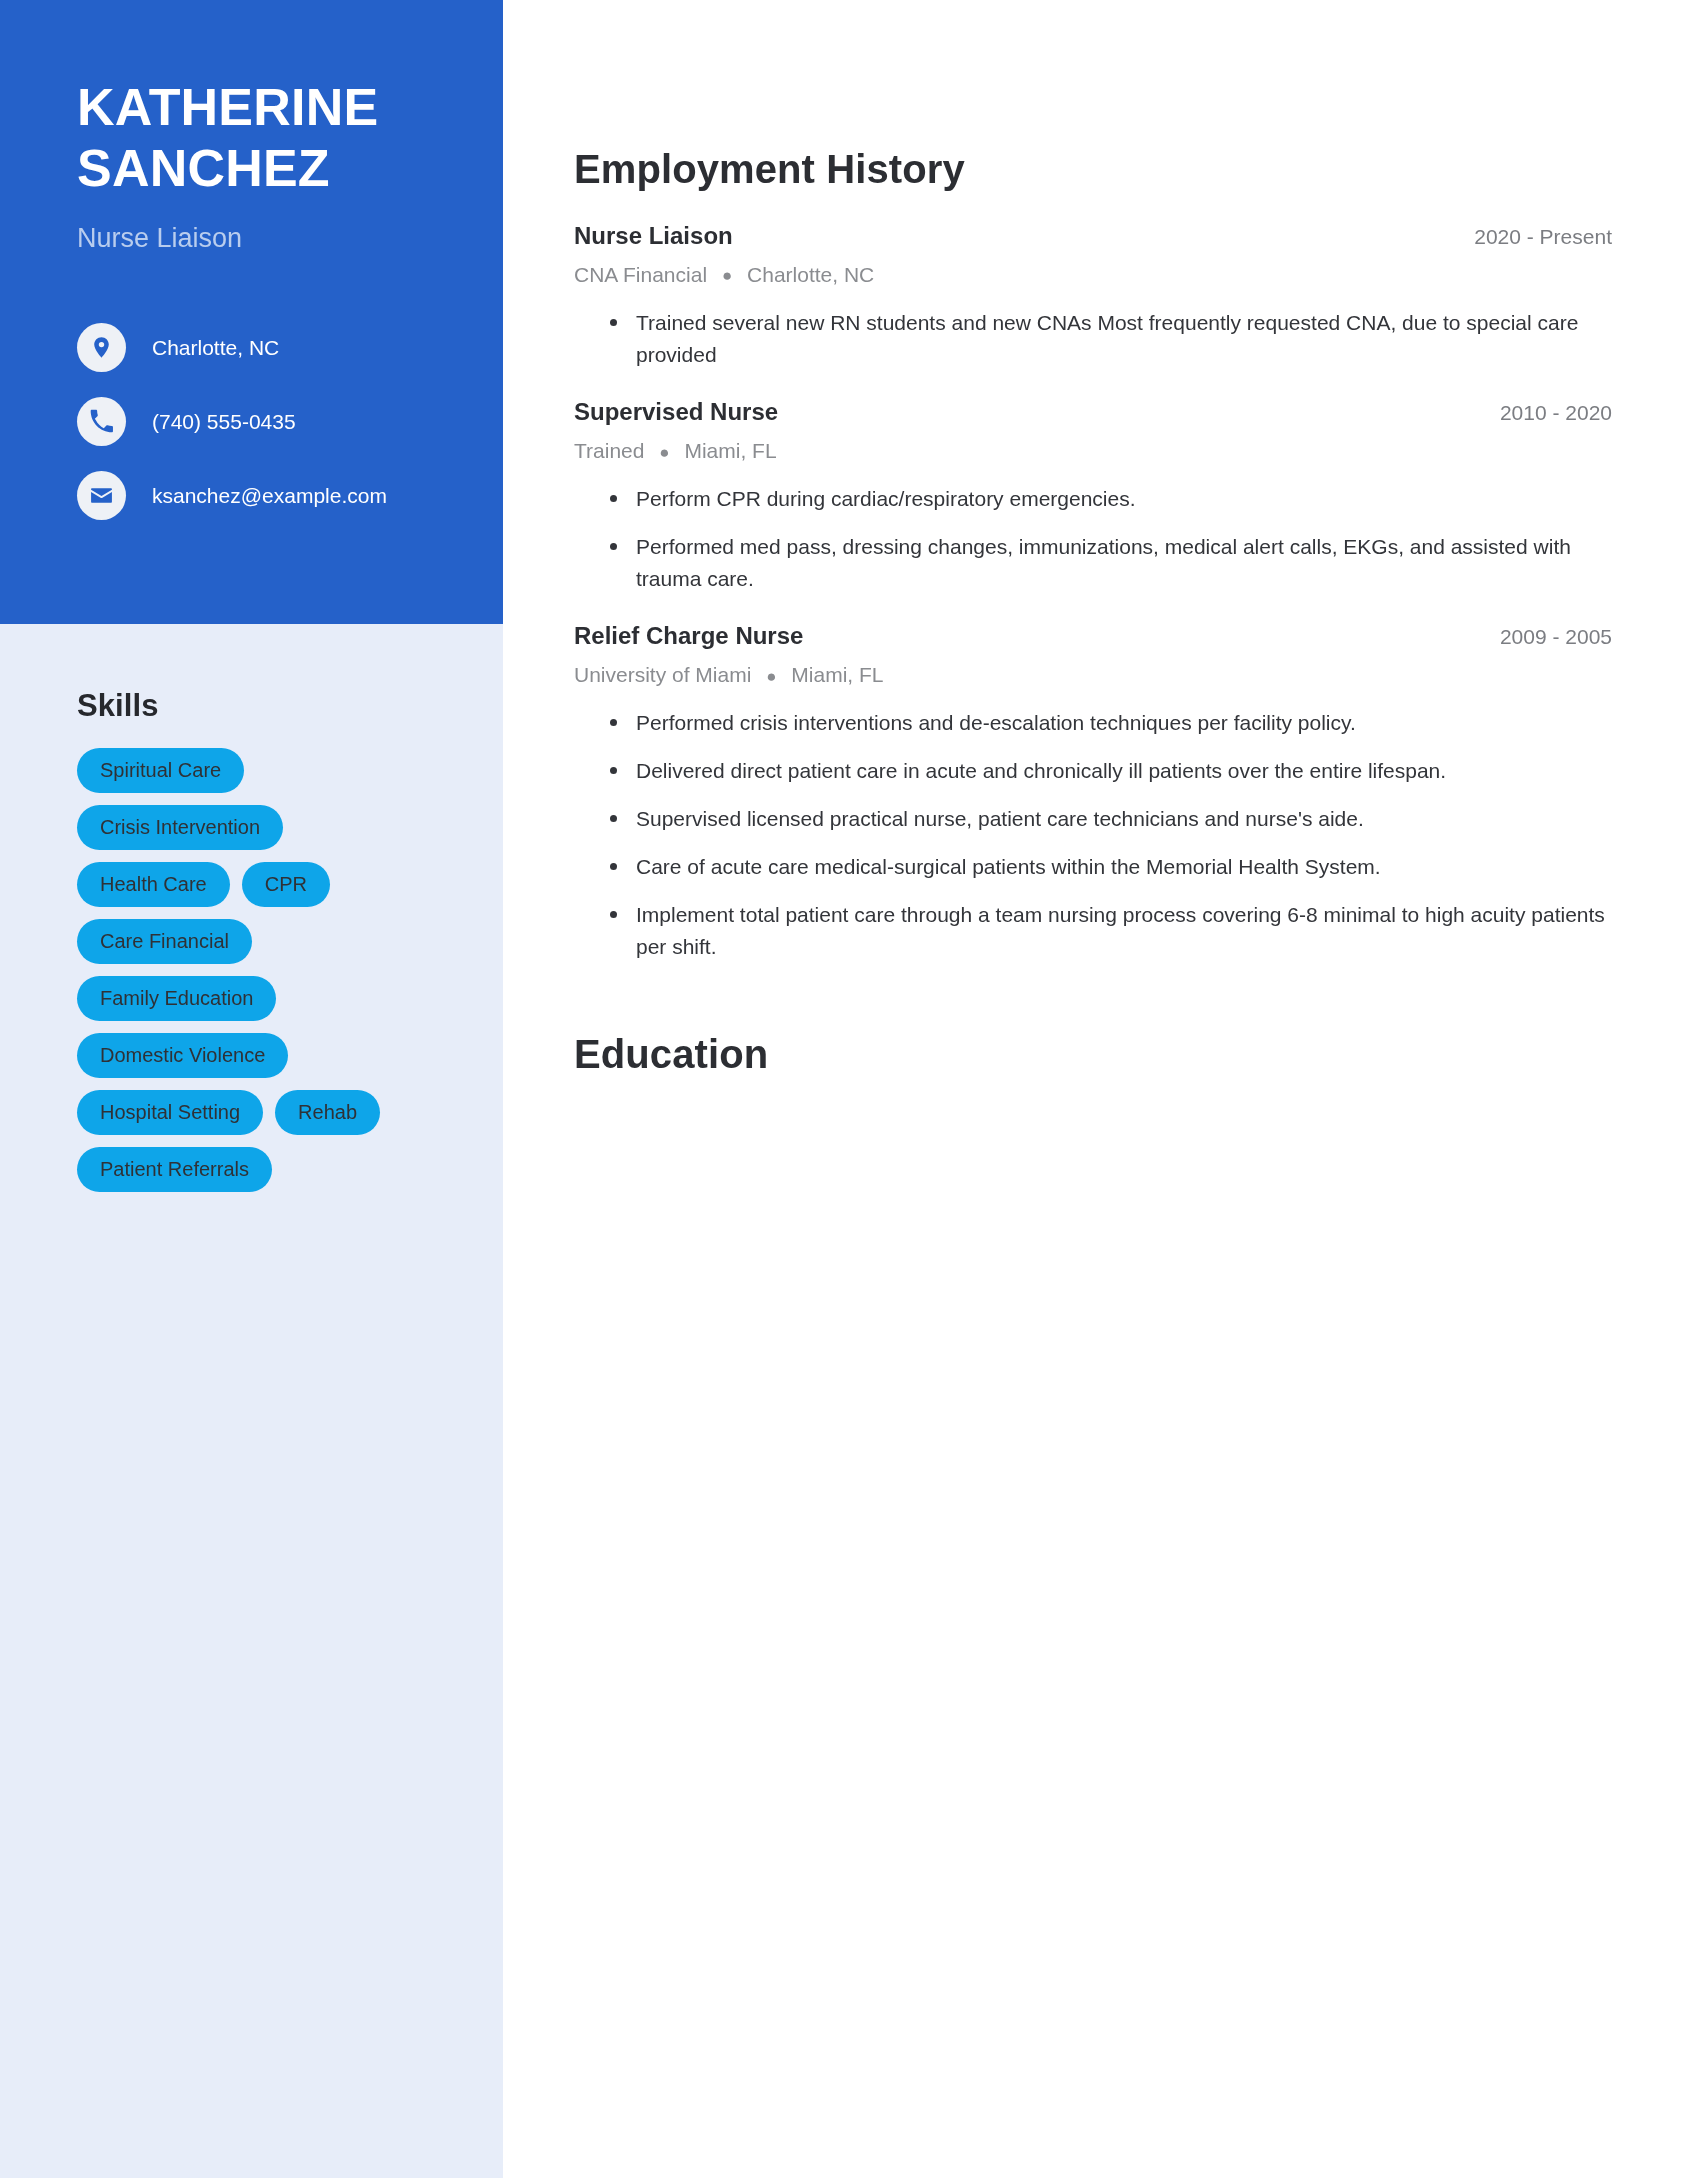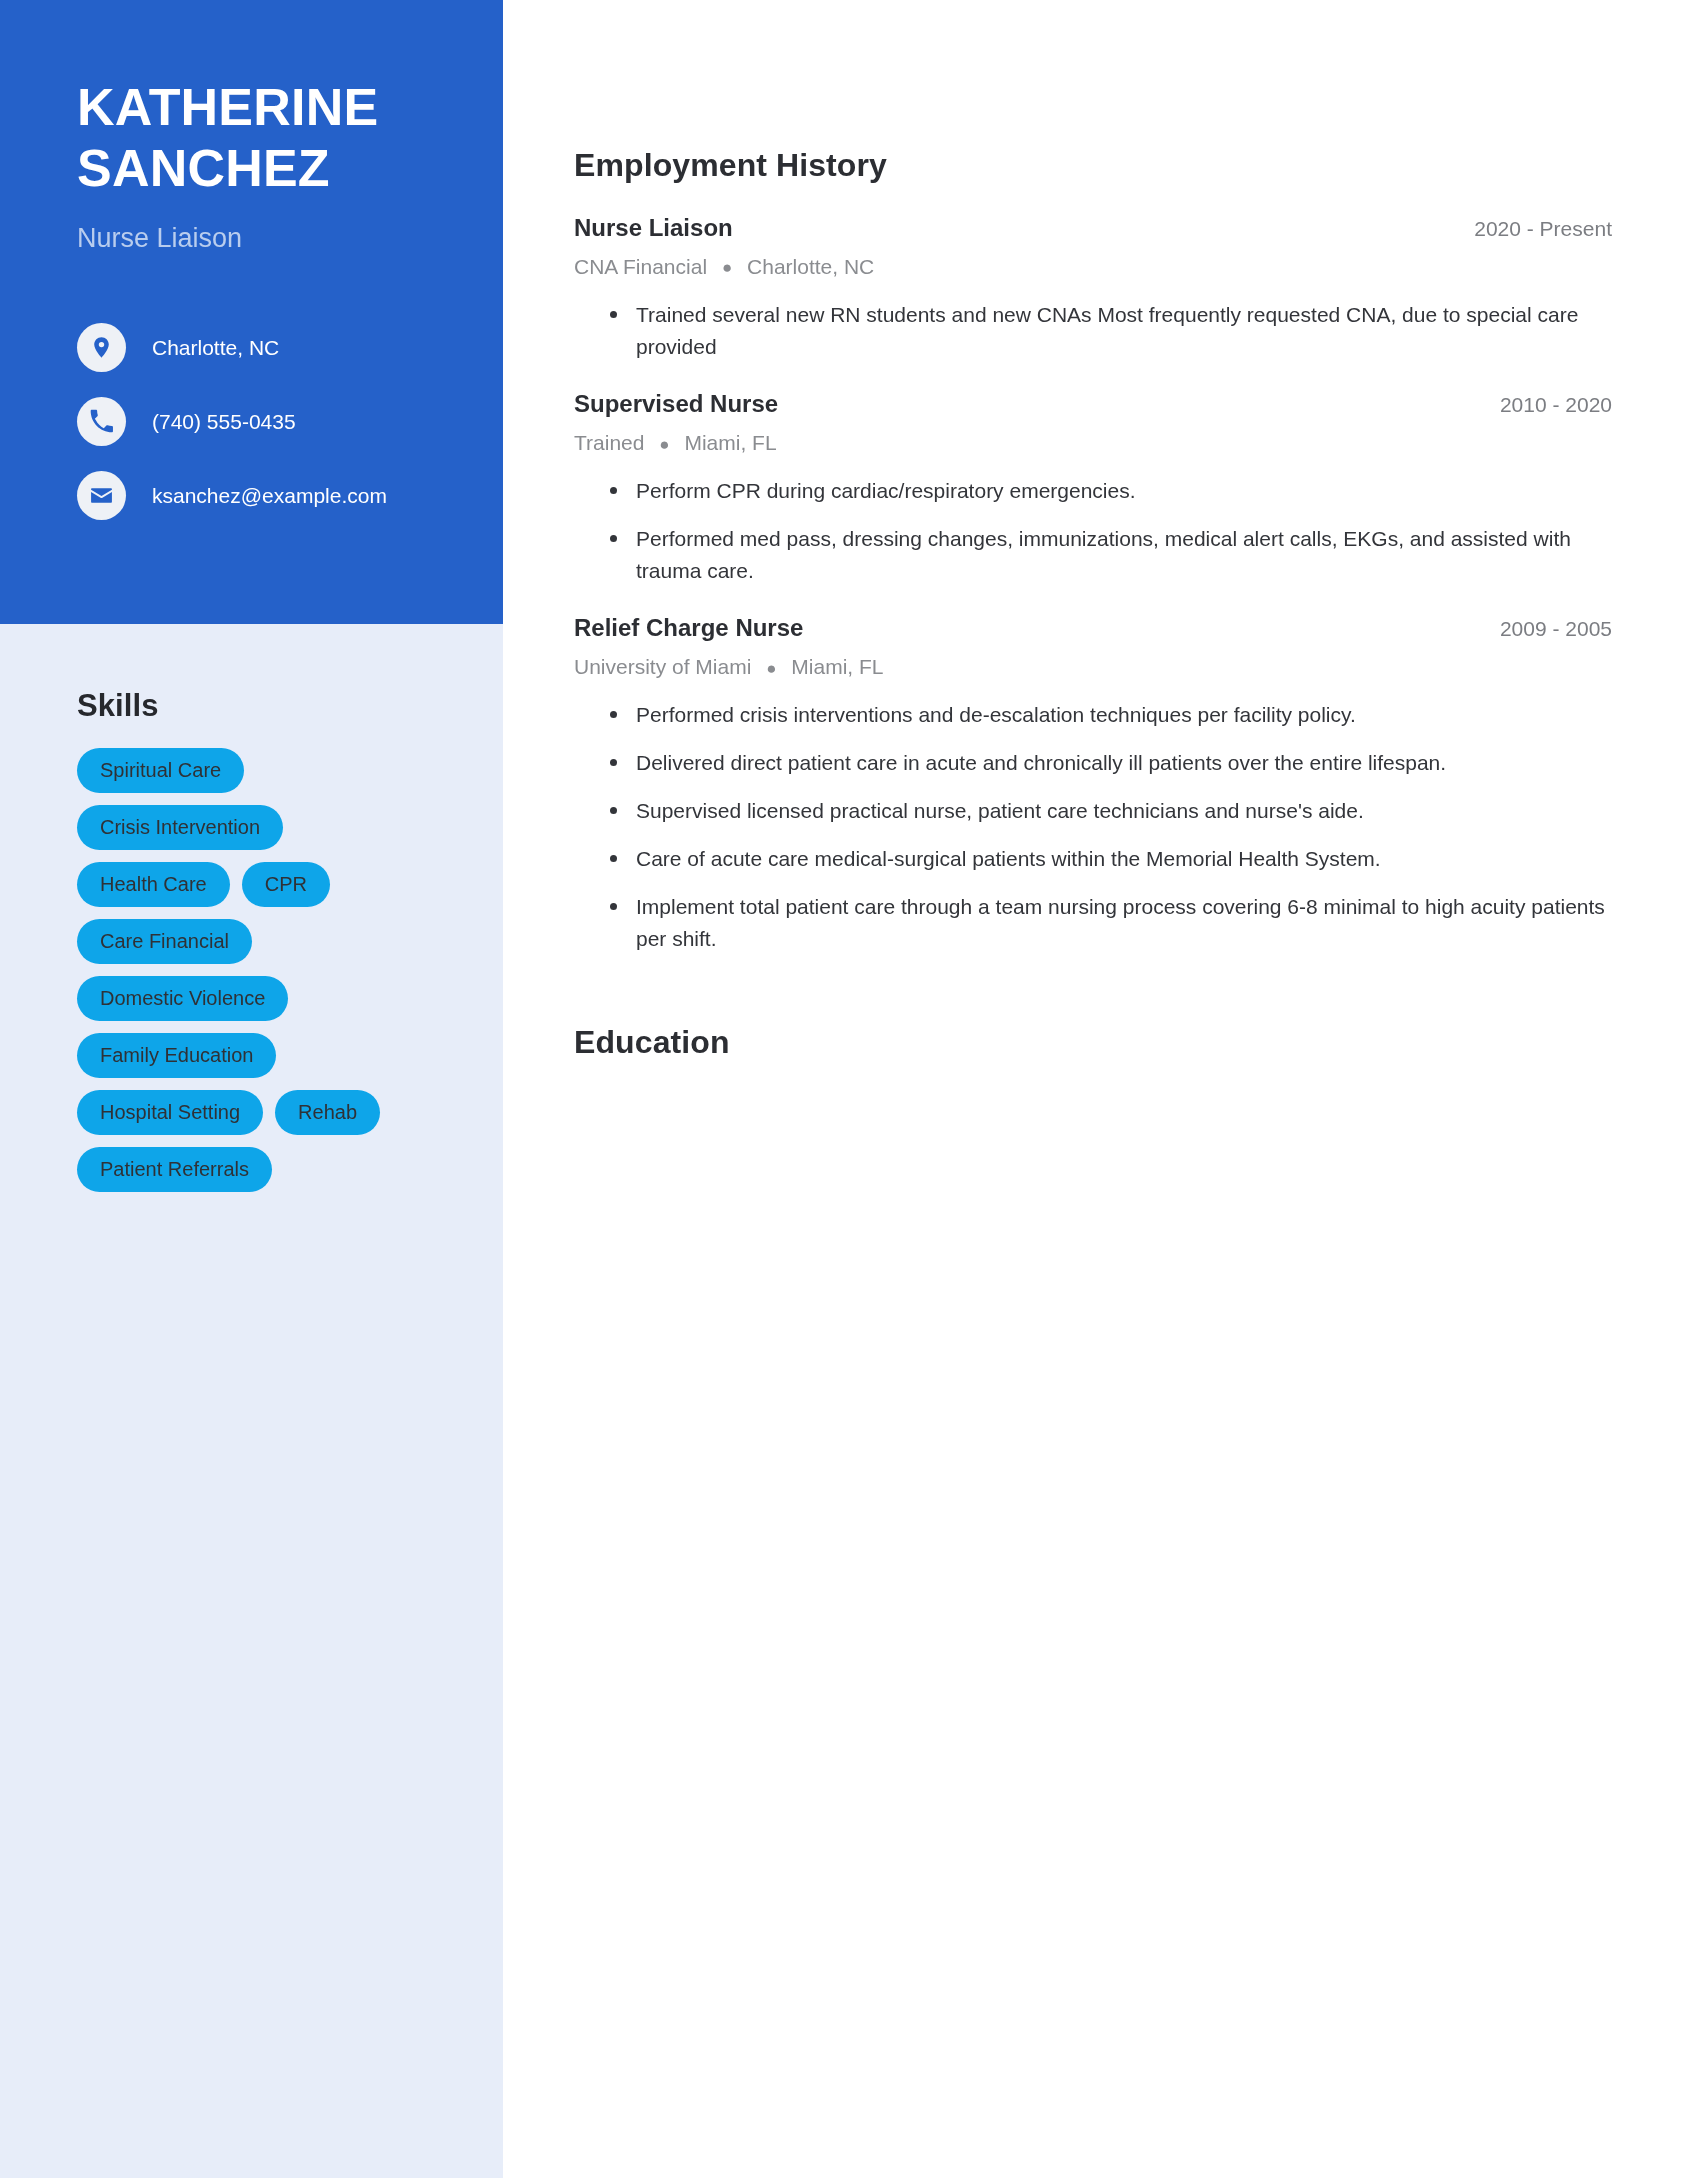--- a/index.html
+++ b/index.html
@@ -134,21 +134,21 @@
     width: 1180px;
     height: 2178px;
     background: #ffffff;
     padding: 147px 71px 0 71px;
   }
 
   .section + .section { margin-top: 69px; }
 
   .section-heading {
     color: #2c2e33;
-    font-size: 32px;
+    font-size: 40px;
     font-weight: bold;
     letter-spacing: 0.1px;
     margin-bottom: 29px;
   }
 
   .entry { margin-bottom: 26px; }
   .entry:last-child { margin-bottom: 0; }
 
   .entry-top {
     display: flex;
@@ -275,25 +275,25 @@
         <div class="skill-row">
           <span class="skill-pill">Health Care</span>
           <span class="skill-pill">CPR</span>
         </div>
 
         <div class="skill-row">
           <span class="skill-pill">Care Financial</span>
         </div>
 
         <div class="skill-row">
+          <span class="skill-pill">Family Education</span>
+        </div>
+
+        <div class="skill-row">
           <span class="skill-pill">Domestic Violence</span>
-        </div>
-
-        <div class="skill-row">
-          <span class="skill-pill">Family Education</span>
         </div>
 
         <div class="skill-row">
           <span class="skill-pill">Hospital Setting</span>
           <span class="skill-pill">Rehab</span>
         </div>
 
         <div class="skill-row">
           <span class="skill-pill">Patient Referrals</span>
         </div>

